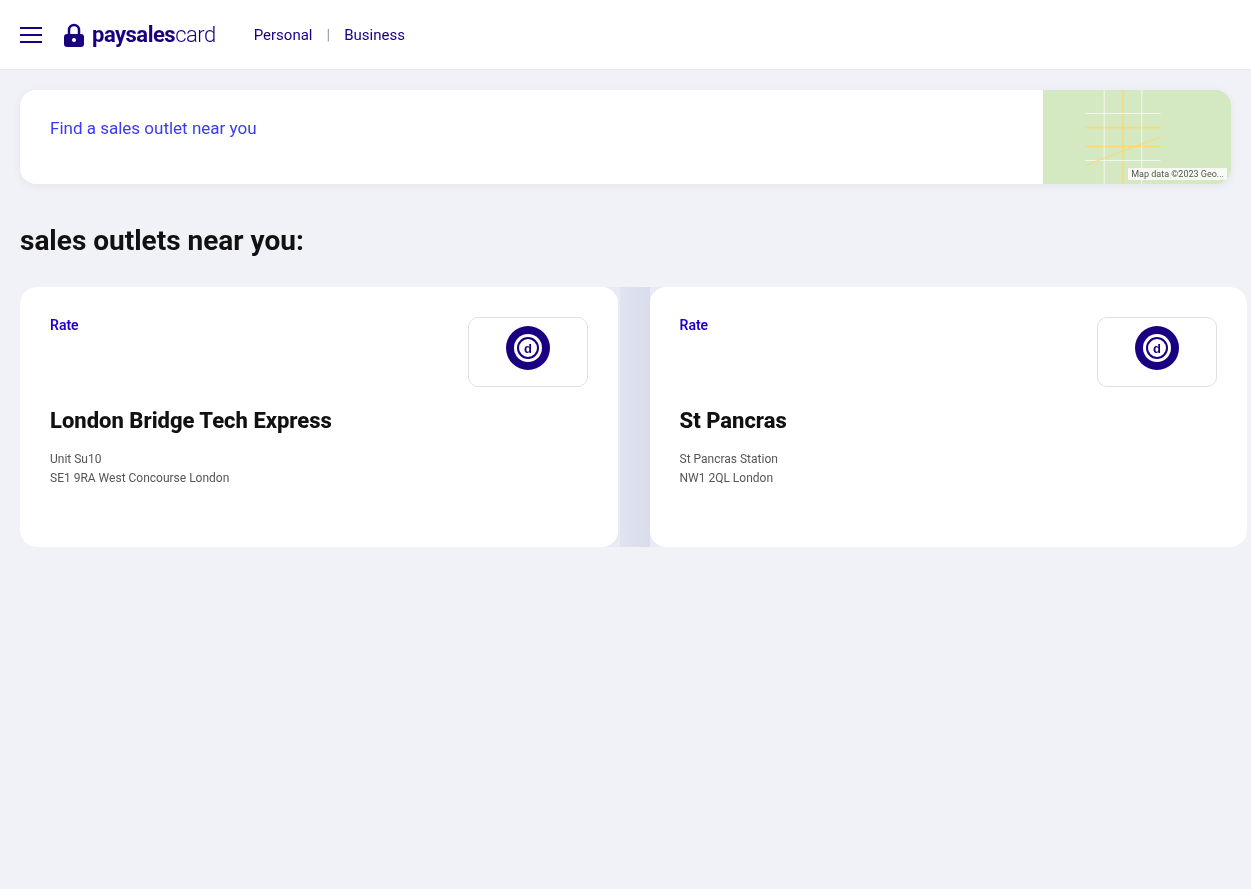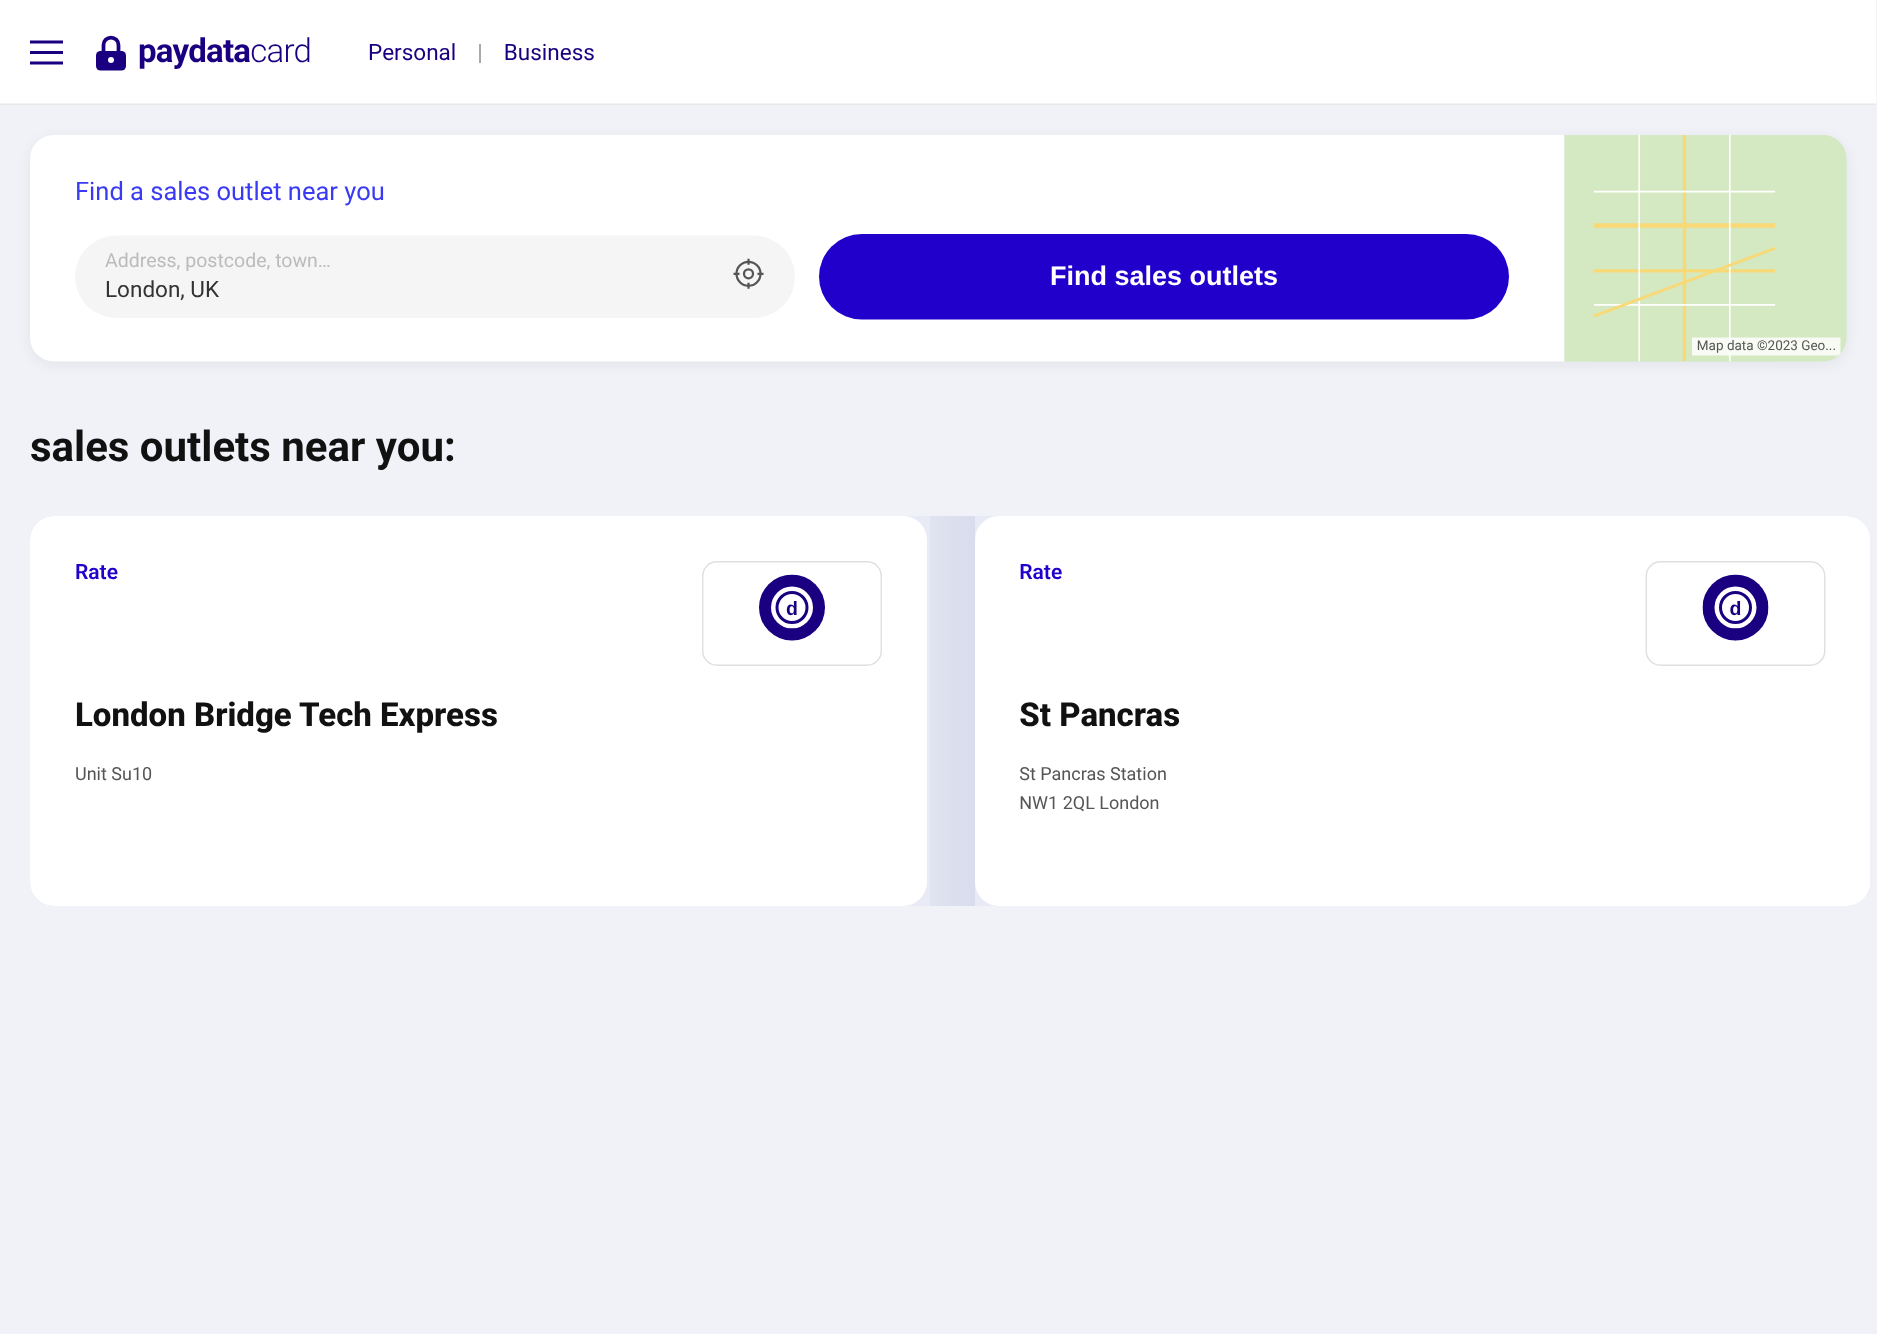--- a/index.html
+++ b/index.html
@@ -239,49 +239,32 @@
     <span></span>
   </div>
   <div class="logo-container">
 
     <svg class="logo-lock" viewBox="0 0 28 28" fill="none" xmlns="http://www.w3.org/2000/svg">
       <rect x="4" y="13" width="20" height="13" rx="3" fill="#1a0080"></rect>
       <path d="M9 13V9a5 5 0 0110 0v4" stroke="#1a0080" stroke-width="2.5" fill="none"></path>
       <circle cx="14" cy="19" r="2" fill="white"></circle>
     </svg>
     <span class="logo-text">
-      <span style="font-weight:700;">pay</span><span style="font-weight:700;">data</span><span style="font-weight:300;">card</span>
+      <span style="font-weight:700;">pay</span><span style="font-weight:700;">sales</span><span style="font-weight:300;">card</span>
     </span>
   </div>
   <nav class="nav-links">
     <a class="nav-link">Personal</a>
     <span class="nav-separator">|</span>
     <a class="nav-link">Business</a>
   </nav>
 </header>
 
 <div class="search-section">
   <div class="search-title">Find a sales outlet near you</div>
-  <div class="search-row">
-    <div class="search-input-wrapper">
-      <span class="search-placeholder">Address, postcode, town…</span>
-      <span class="search-value">London, UK</span>
-      <span class="location-icon">
-        <svg width="22" height="22" viewBox="0 0 22 22" fill="none" xmlns="http://www.w3.org/2000/svg">
-          <circle cx="11" cy="11" r="8" stroke="#555" stroke-width="1.5" fill="none"></circle>
-          <circle cx="11" cy="11" r="3" stroke="#555" stroke-width="1.5" fill="none"></circle>
-          <line x1="11" y1="1" x2="11" y2="5" stroke="#555" stroke-width="1.5"></line>
-          <line x1="11" y1="17" x2="11" y2="21" stroke="#555" stroke-width="1.5"></line>
-          <line x1="1" y1="11" x2="5" y2="11" stroke="#555" stroke-width="1.5"></line>
-          <line x1="17" y1="11" x2="21" y2="11" stroke="#555" stroke-width="1.5"></line>
-        </svg>
-      </span>
-    </div>
-    <button class="find-btn">Find sales outlets</button>
-  </div>
 
   <div class="map-thumbnail">
     <div class="map-bg">
       <svg width="160" height="100%" viewBox="0 0 160 200" xmlns="http://www.w3.org/2000/svg">
         <rect width="160" height="200" fill="#d4e8c2"></rect>
 
         <line x1="0" y1="80" x2="160" y2="80" stroke="#f9d976" stroke-width="4"></line>
         <line x1="0" y1="120" x2="160" y2="120" stroke="#f9d976" stroke-width="3"></line>
         <line x1="80" y1="0" x2="80" y2="200" stroke="#f9d976" stroke-width="3"></line>
         <line x1="40" y1="0" x2="40" y2="200" stroke="#fff" stroke-width="1.5"></line>
@@ -310,20 +293,21 @@
             <circle cx="22" cy="22" r="14" fill="white"></circle>
             <circle cx="22" cy="22" r="10" stroke="#1a0080" stroke-width="2" fill="none"></circle>
             <text x="22" y="27" text-anchor="middle" fill="#1a0080" font-size="13" font-weight="700" font-family="sans-serif">d</text>
             <polygon points="22,44 17,36 27,36" fill="#1a0080"></polygon>
           </svg>
         </div>
       </div>
       <div class="outlet-name">London Bridge Tech Express</div>
       <div class="outlet-address">
         <div>Unit Su10</div>
+        <div>SE1 9RA West Concourse London</div>
       </div>
     </div>
 
     <div class="cards-divider"></div>
 
     <div class="outlet-card">
       <div class="card-top-row">
         <span class="rate-label">Rate</span>
         <div class="outlet-icon-box">
 

